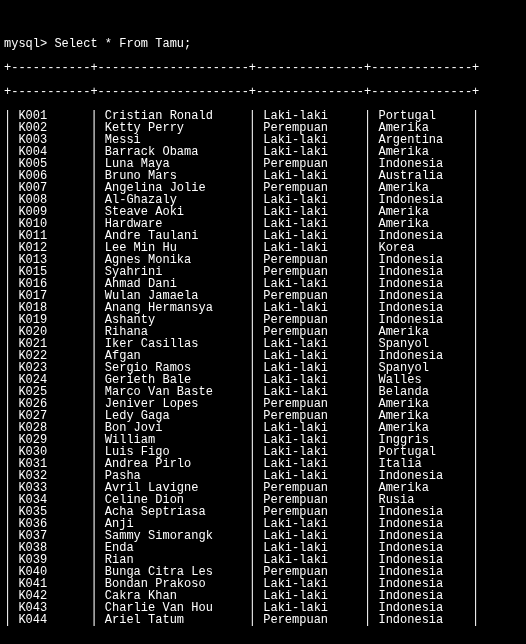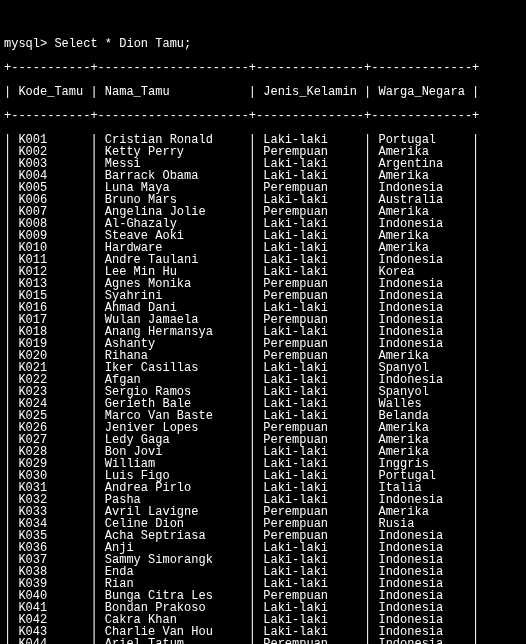--- a/index.html
+++ b/index.html
@@ -18,22 +18,21 @@
   .terminal {
     padding: 2px 4px;
   }
   .row {
     height: 12px;
   }
 </style>
 </head>
 <body>
 <div class="terminal">
-<div class="row"><span>mysql&gt; </span><span>Select * Dion Tamu;</span></div>
+<div class="row"><span>mysql&gt; </span><span>Select * From Tamu;</span></div>
 <div class="row">+-----------+---------------------+---------------+--------------+</div>
-<div class="row"><span>| Kode_Tamu | Nama_Tamu           | Jenis_Kelamin | Warga_Negara |</span></div>
 <div class="row">+-----------+---------------------+---------------+--------------+</div>
 <div id="rows"><div class="row">| K001      | Cristian Ronald     | Laki-laki     | Portugal     |</div><div class="row">| K002      | Ketty Perry         | Perempuan     | Amerika      |</div><div class="row">| K003      | Messi               | Laki-laki     | Argentina    |</div><div class="row">| K004      | Barrack Obama       | Laki-laki     | Amerika      |</div><div class="row">| K005      | Luna Maya           | Perempuan     | Indonesia    |</div><div class="row">| K006      | Bruno Mars          | Laki-laki     | Australia    |</div><div class="row">| K007      | Angelina Jolie      | Perempuan     | Amerika      |</div><div class="row">| K008      | Al-Ghazaly          | Laki-laki     | Indonesia    |</div><div class="row">| K009      | Steave Aoki         | Laki-laki     | Amerika      |</div><div class="row">| K010      | Hardware            | Laki-laki     | Amerika      |</div><div class="row">| K011      | Andre Taulani       | Laki-laki     | Indonesia    |</div><div class="row">| K012      | Lee Min Hu          | Laki-laki     | Korea        |</div><div class="row">| K013      | Agnes Monika        | Perempuan     | Indonesia    |</div><div class="row">| K015      | Syahrini            | Perempuan     | Indonesia    |</div><div class="row">| K016      | Ahmad Dani          | Laki-laki     | Indonesia    |</div><div class="row">| K017      | Wulan Jamaela       | Perempuan     | Indonesia    |</div><div class="row">| K018      | Anang Hermansya     | Laki-laki     | Indonesia    |</div><div class="row">| K019      | Ashanty             | Perempuan     | Indonesia    |</div><div class="row">| K020      | Rihana              | Perempuan     | Amerika      |</div><div class="row">| K021      | Iker Casillas       | Laki-laki     | Spanyol      |</div><div class="row">| K022      | Afgan               | Laki-laki     | Indonesia    |</div><div class="row">| K023      | Sergio Ramos        | Laki-laki     | Spanyol      |</div><div class="row">| K024      | Gerieth Bale        | Laki-laki     | Walles       |</div><div class="row">| K025      | Marco Van Baste     | Laki-laki     | Belanda      |</div><div class="row">| K026      | Jeniver Lopes       | Perempuan     | Amerika      |</div><div class="row">| K027      | Ledy Gaga           | Perempuan     | Amerika      |</div><div class="row">| K028      | Bon Jovi            | Laki-laki     | Amerika      |</div><div class="row">| K029      | William             | Laki-laki     | Inggris      |</div><div class="row">| K030      | Luis Figo           | Laki-laki     | Portugal     |</div><div class="row">| K031      | Andrea Pirlo        | Laki-laki     | Italia       |</div><div class="row">| K032      | Pasha               | Laki-laki     | Indonesia    |</div><div class="row">| K033      | Avril Lavigne       | Perempuan     | Amerika      |</div><div class="row">| K034      | Celine Dion         | Perempuan     | Rusia        |</div><div class="row">| K035      | Acha Septriasa      | Perempuan     | Indonesia    |</div><div class="row">| K036      | Anji                | Laki-laki     | Indonesia    |</div><div class="row">| K037      | Sammy Simorangk     | Laki-laki     | Indonesia    |</div><div class="row">| K038      | Enda                | Laki-laki     | Indonesia    |</div><div class="row">| K039      | Rian                | Laki-laki     | Indonesia    |</div><div class="row">| K040      | Bunga Citra Les     | Perempuan     | Indonesia    |</div><div class="row">| K041      | Bondan Prakoso      | Laki-laki     | Indonesia    |</div><div class="row">| K042      | Cakra Khan          | Laki-laki     | Indonesia    |</div><div class="row">| K043      | Charlie Van Hou     | Laki-laki     | Indonesia    |</div><div class="row">| K044      | Ariel Tatum         | Perempuan     | Indonesia    |</div></div>
 </div>
 
 
 
 
 
 </body></html>

